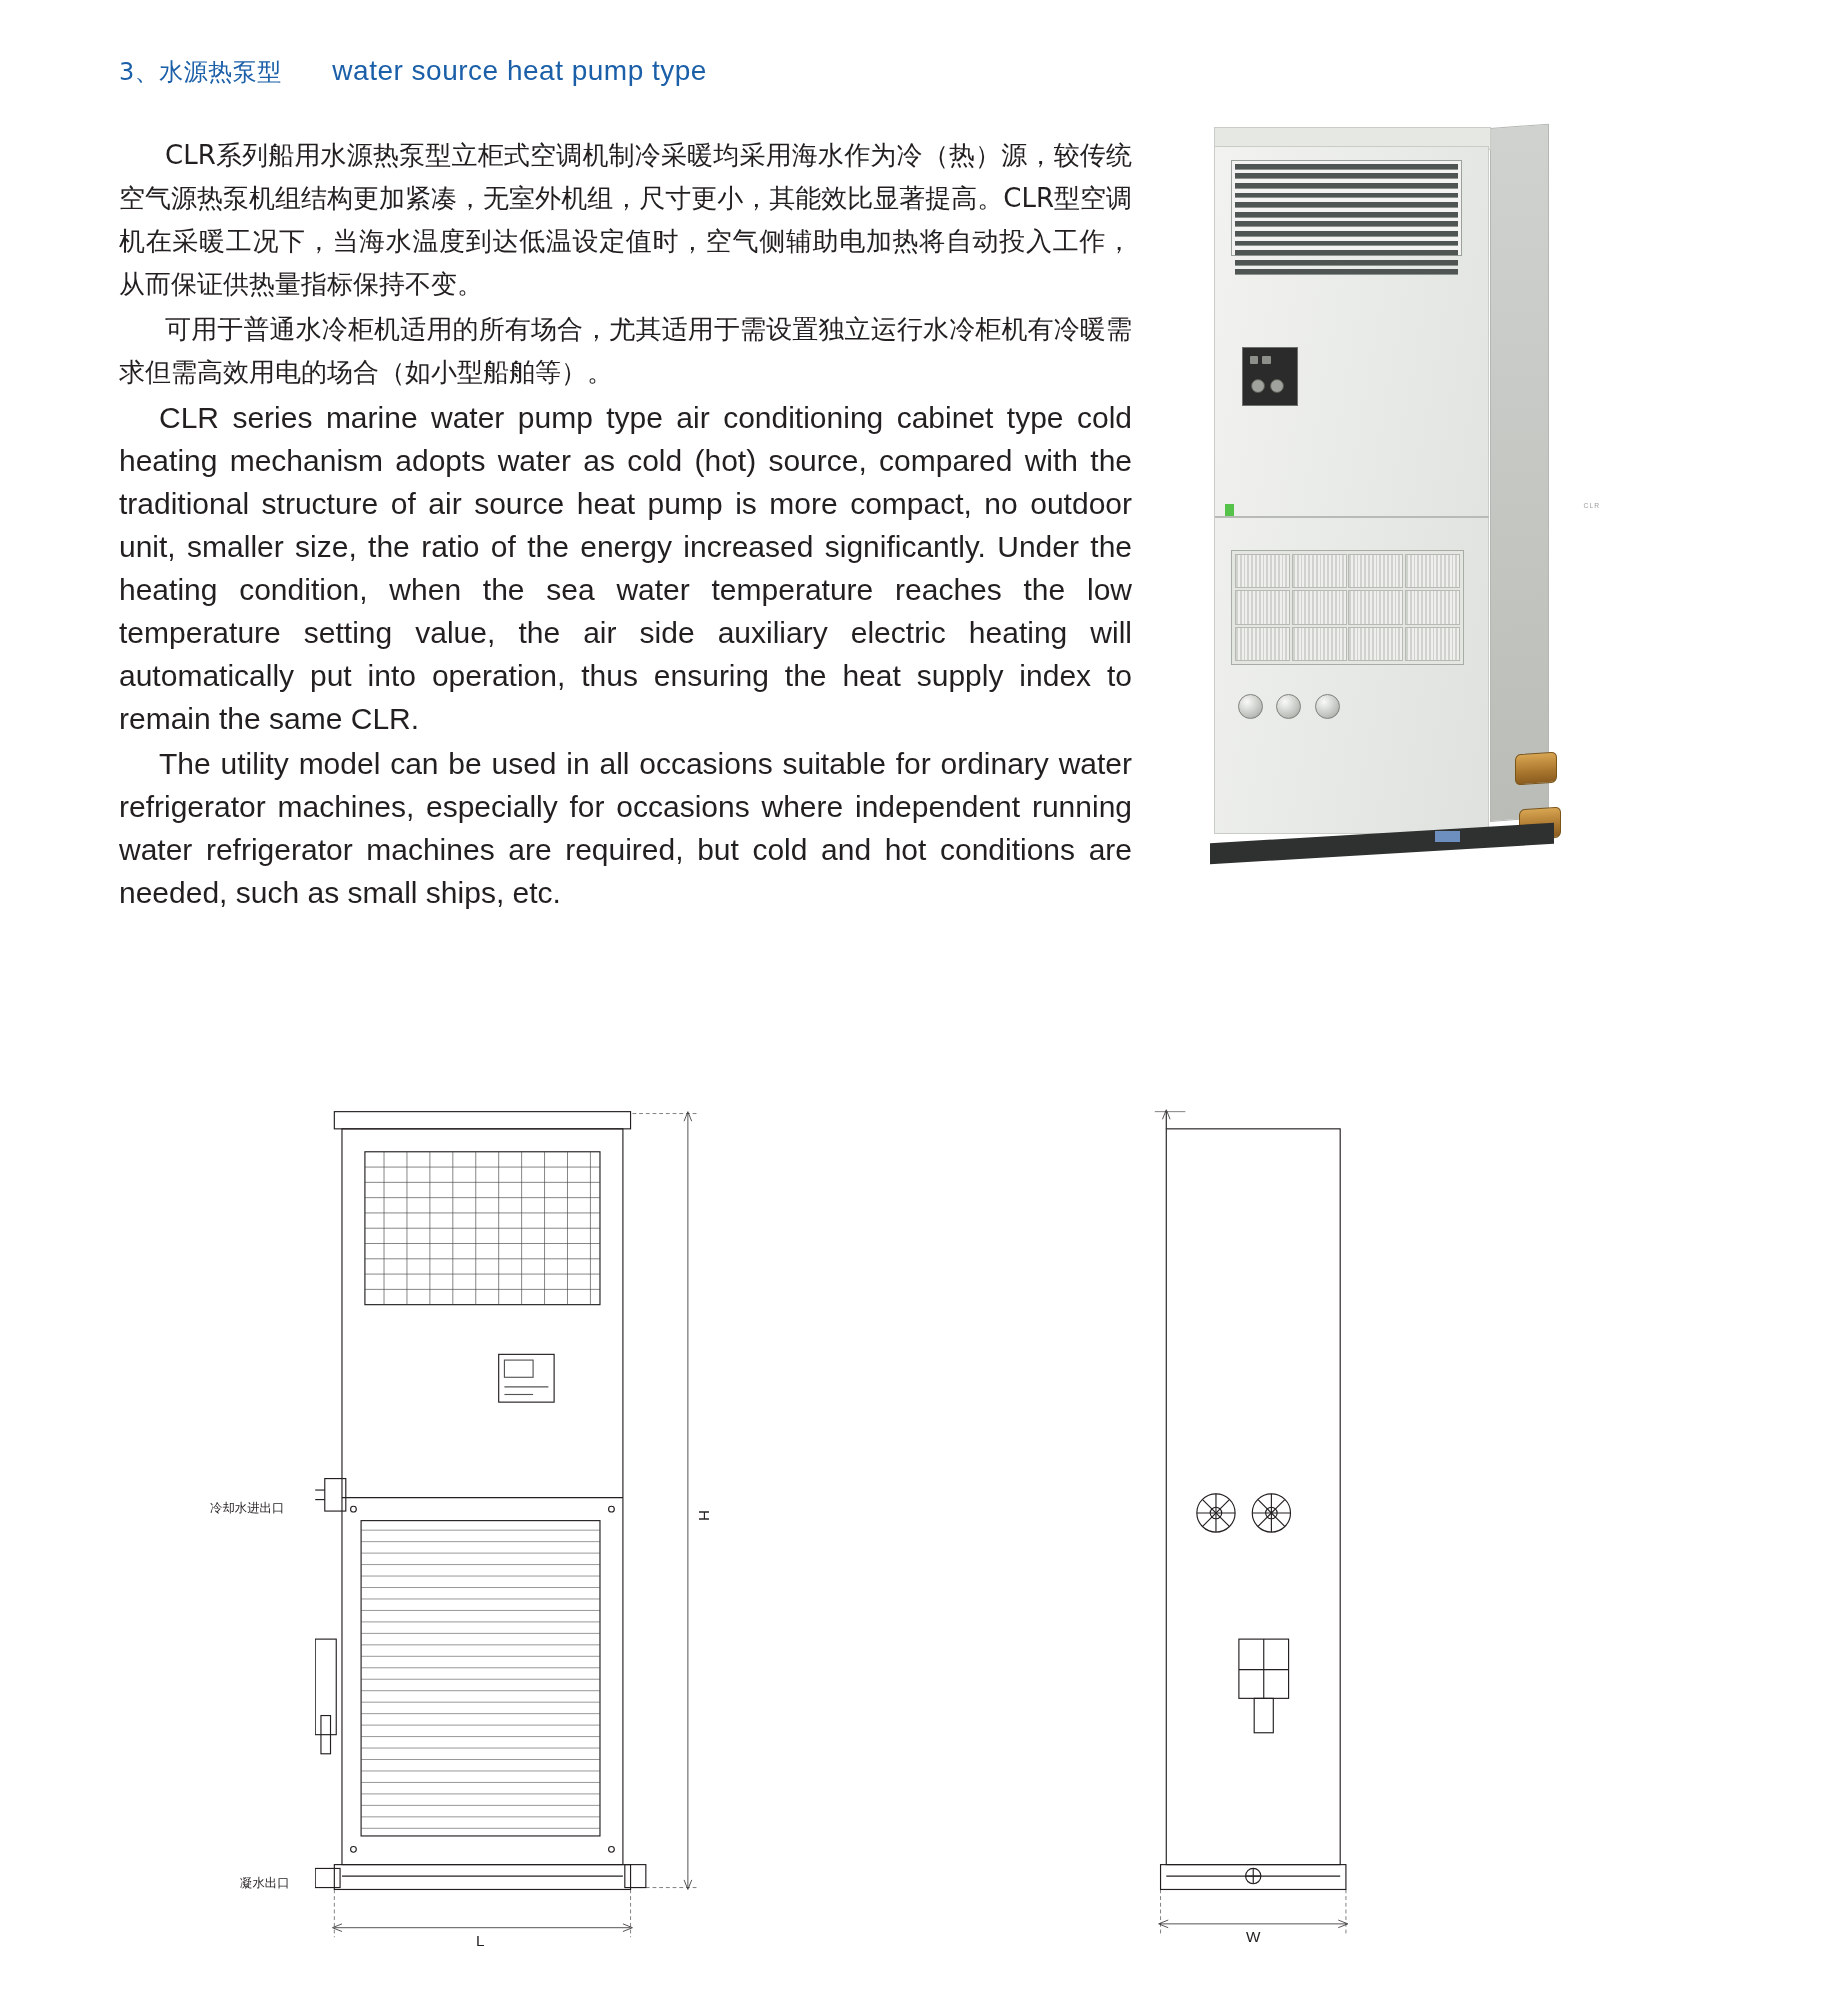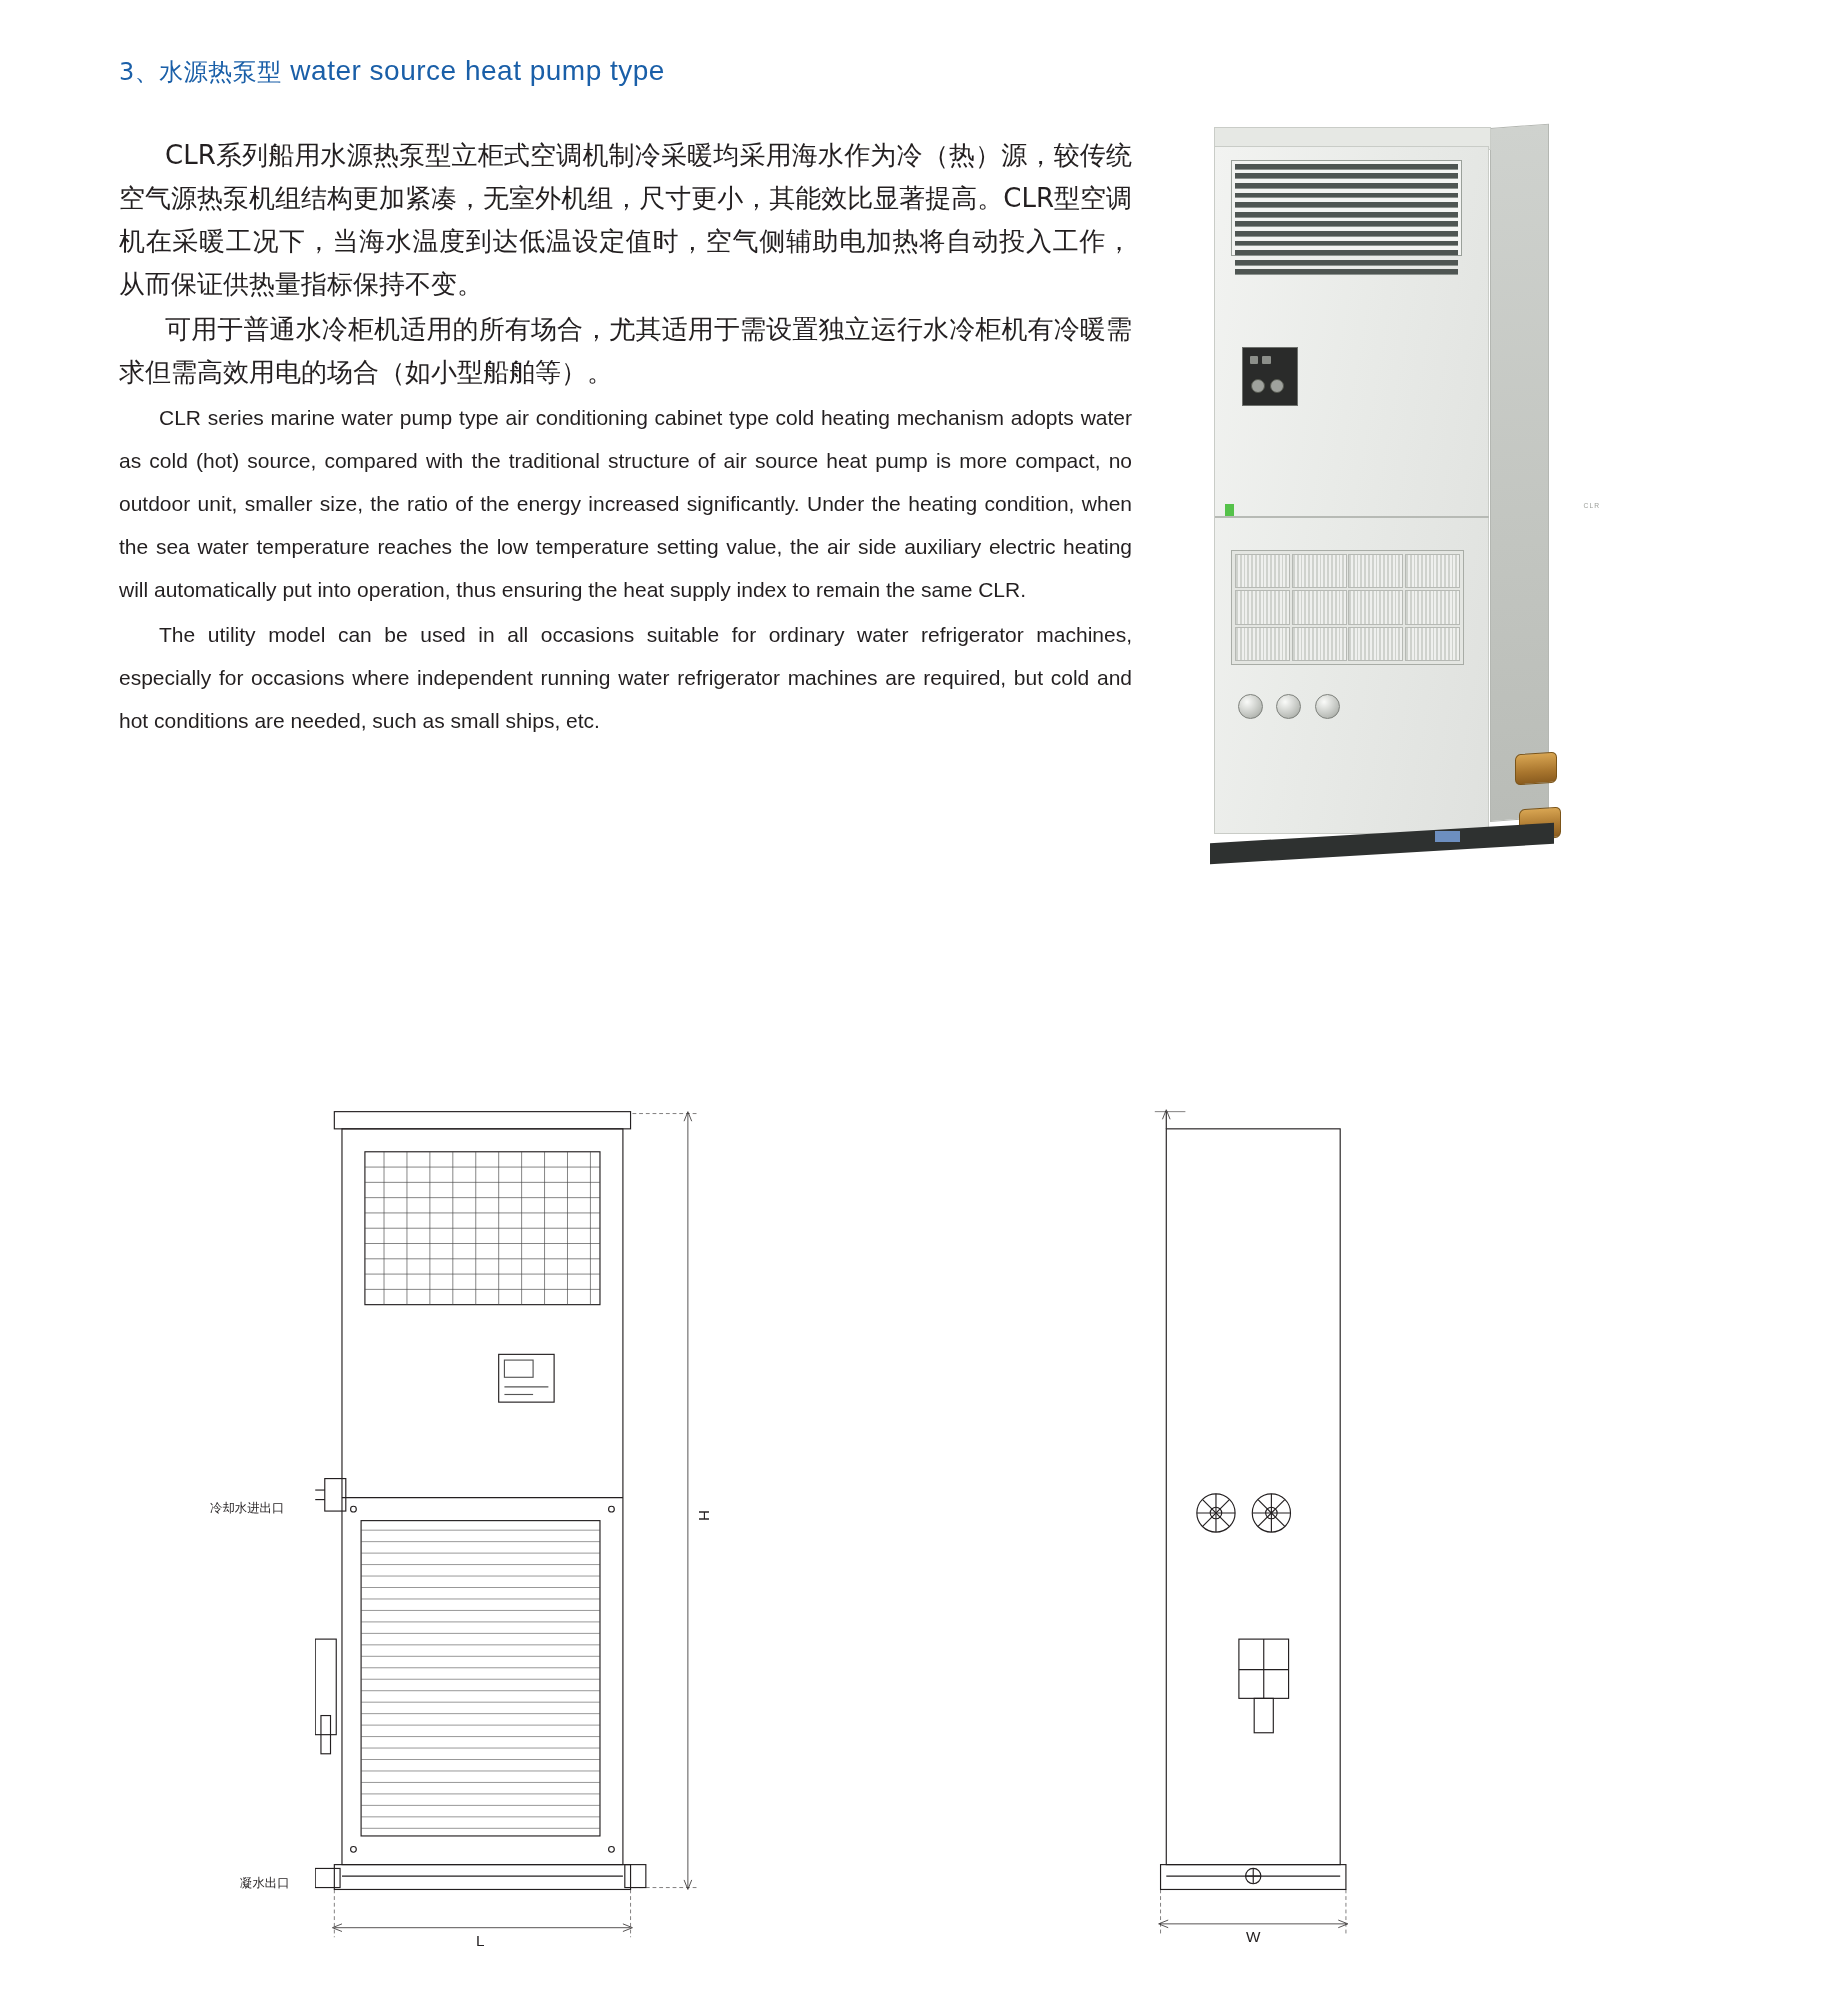--- a/index.html
+++ b/index.html
@@ -24,33 +24,34 @@
     font-size: 29px;
     color: #1a5fa8;
     letter-spacing: 0.5px;
     white-space: nowrap;
   }
   .heading .cn {
     font-family: "DejaVu Sans", sans-serif;
     font-size: 24px;
   }
   .heading .en {
+    margin-left: 42px;
     font-size: 28px;
   }
 
   
   .text-col {
     position: absolute;
     left: 119px;
     top: 134px;
     width: 1013px;
   }
   p.para {
     margin: 0 0 1.9px 0;
-    font-size: 21px;
+    font-size: 30px;
     line-height: 43px;
     text-align: justify;
     text-justify: inter-word;
     color: #231f20;
   }
   p.para.cn {
     font-family: "DejaVu Sans", sans-serif;
     font-size: 26px;
     line-height: 43px;
     text-indent: 46px;

